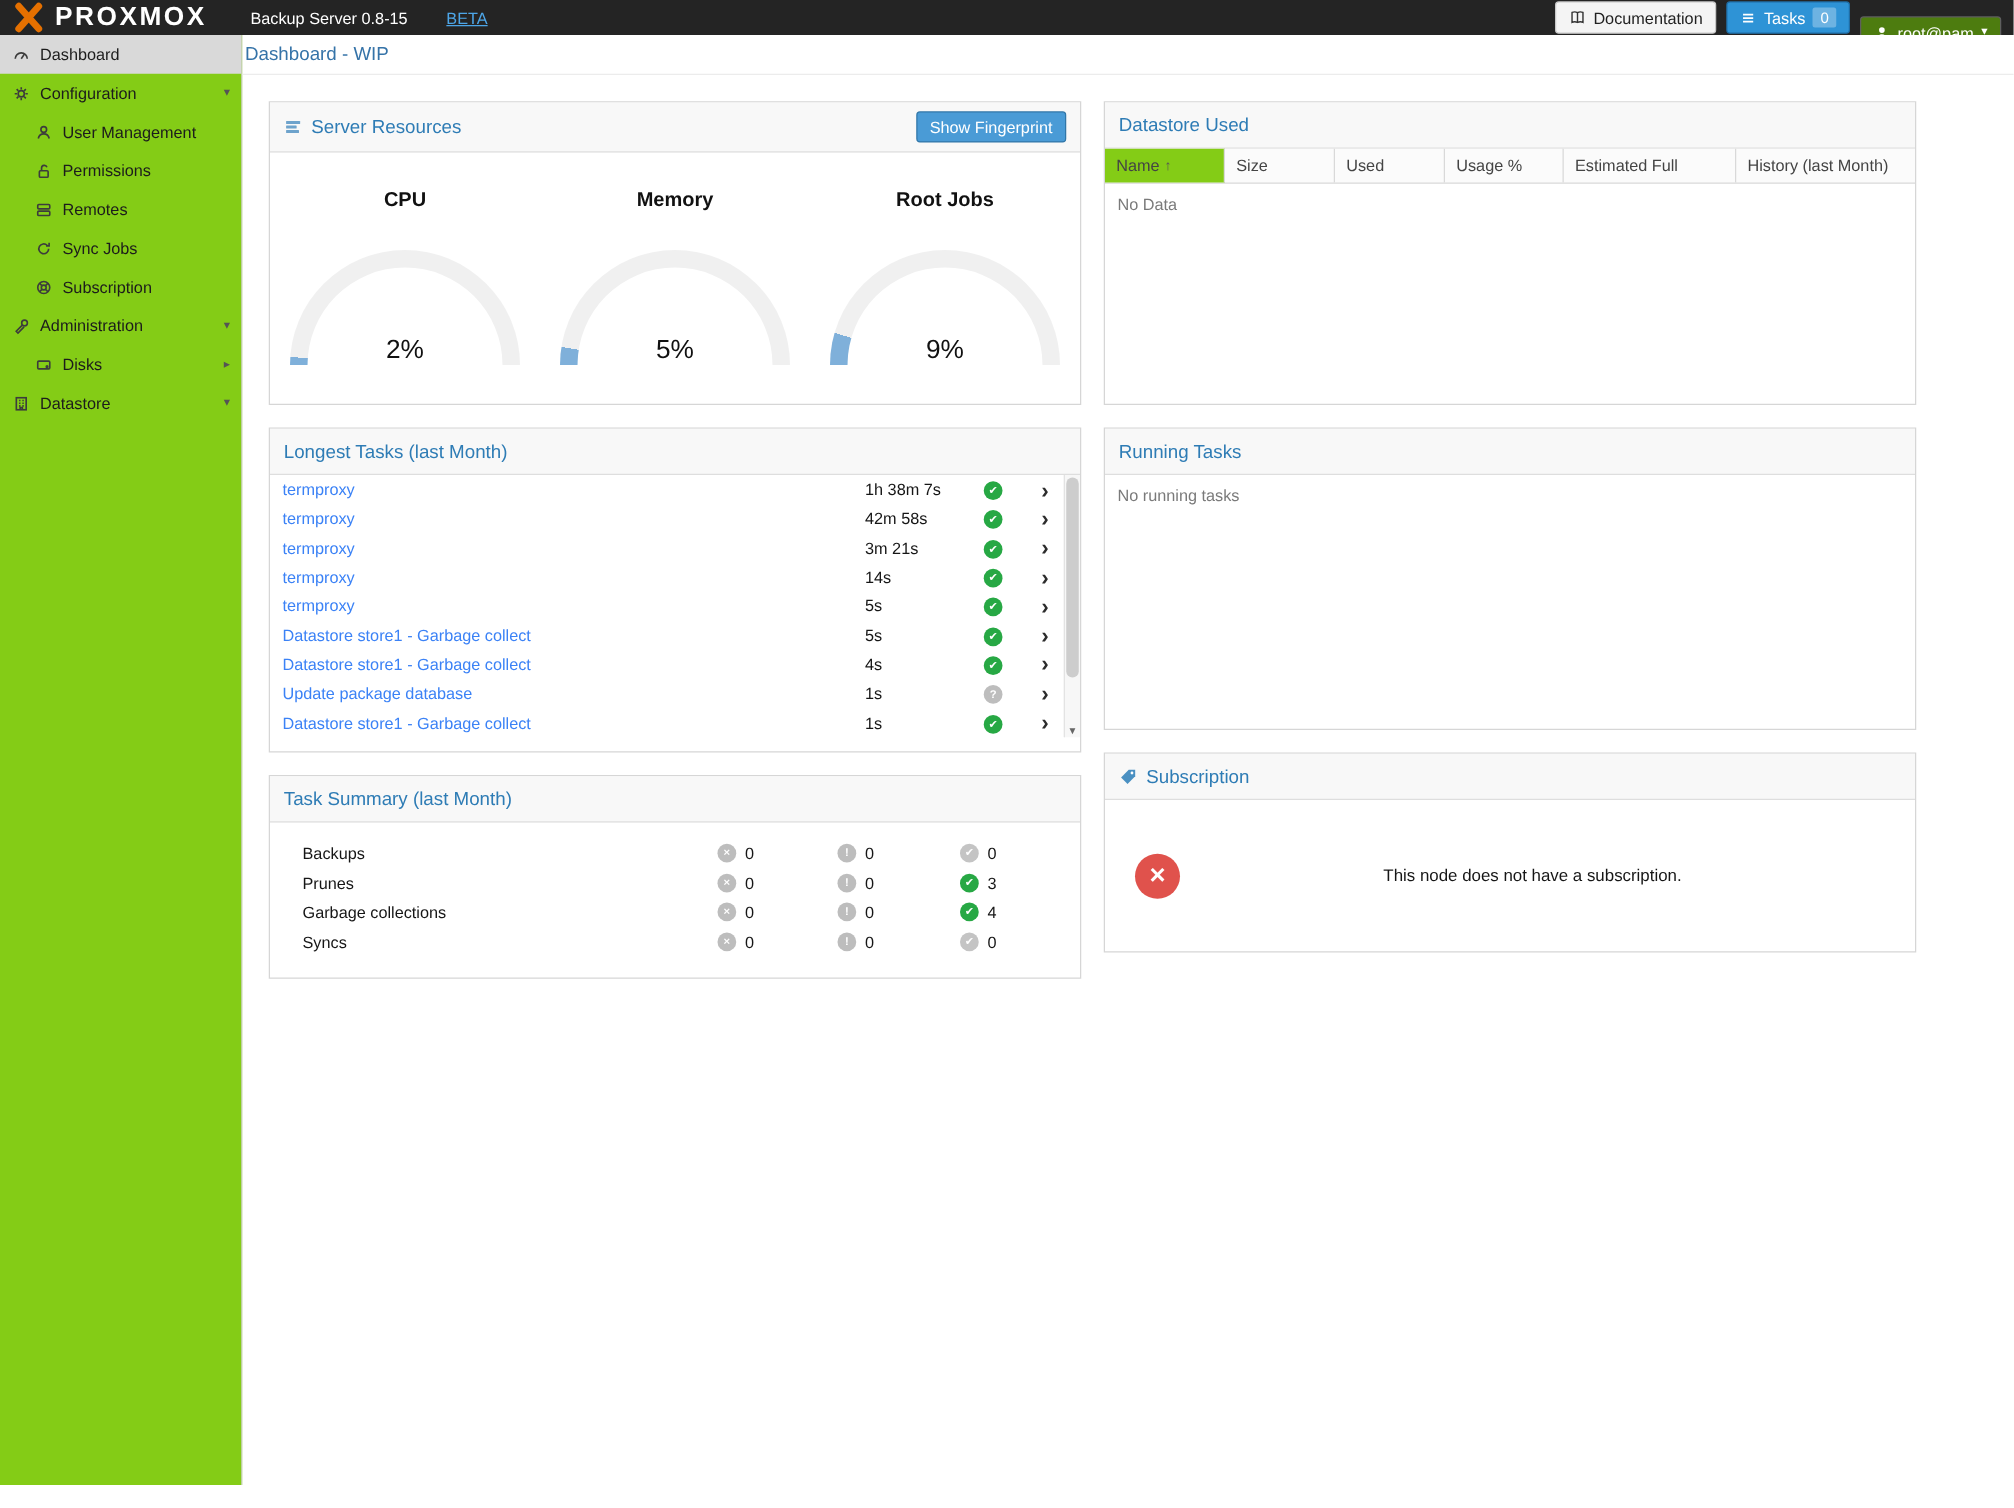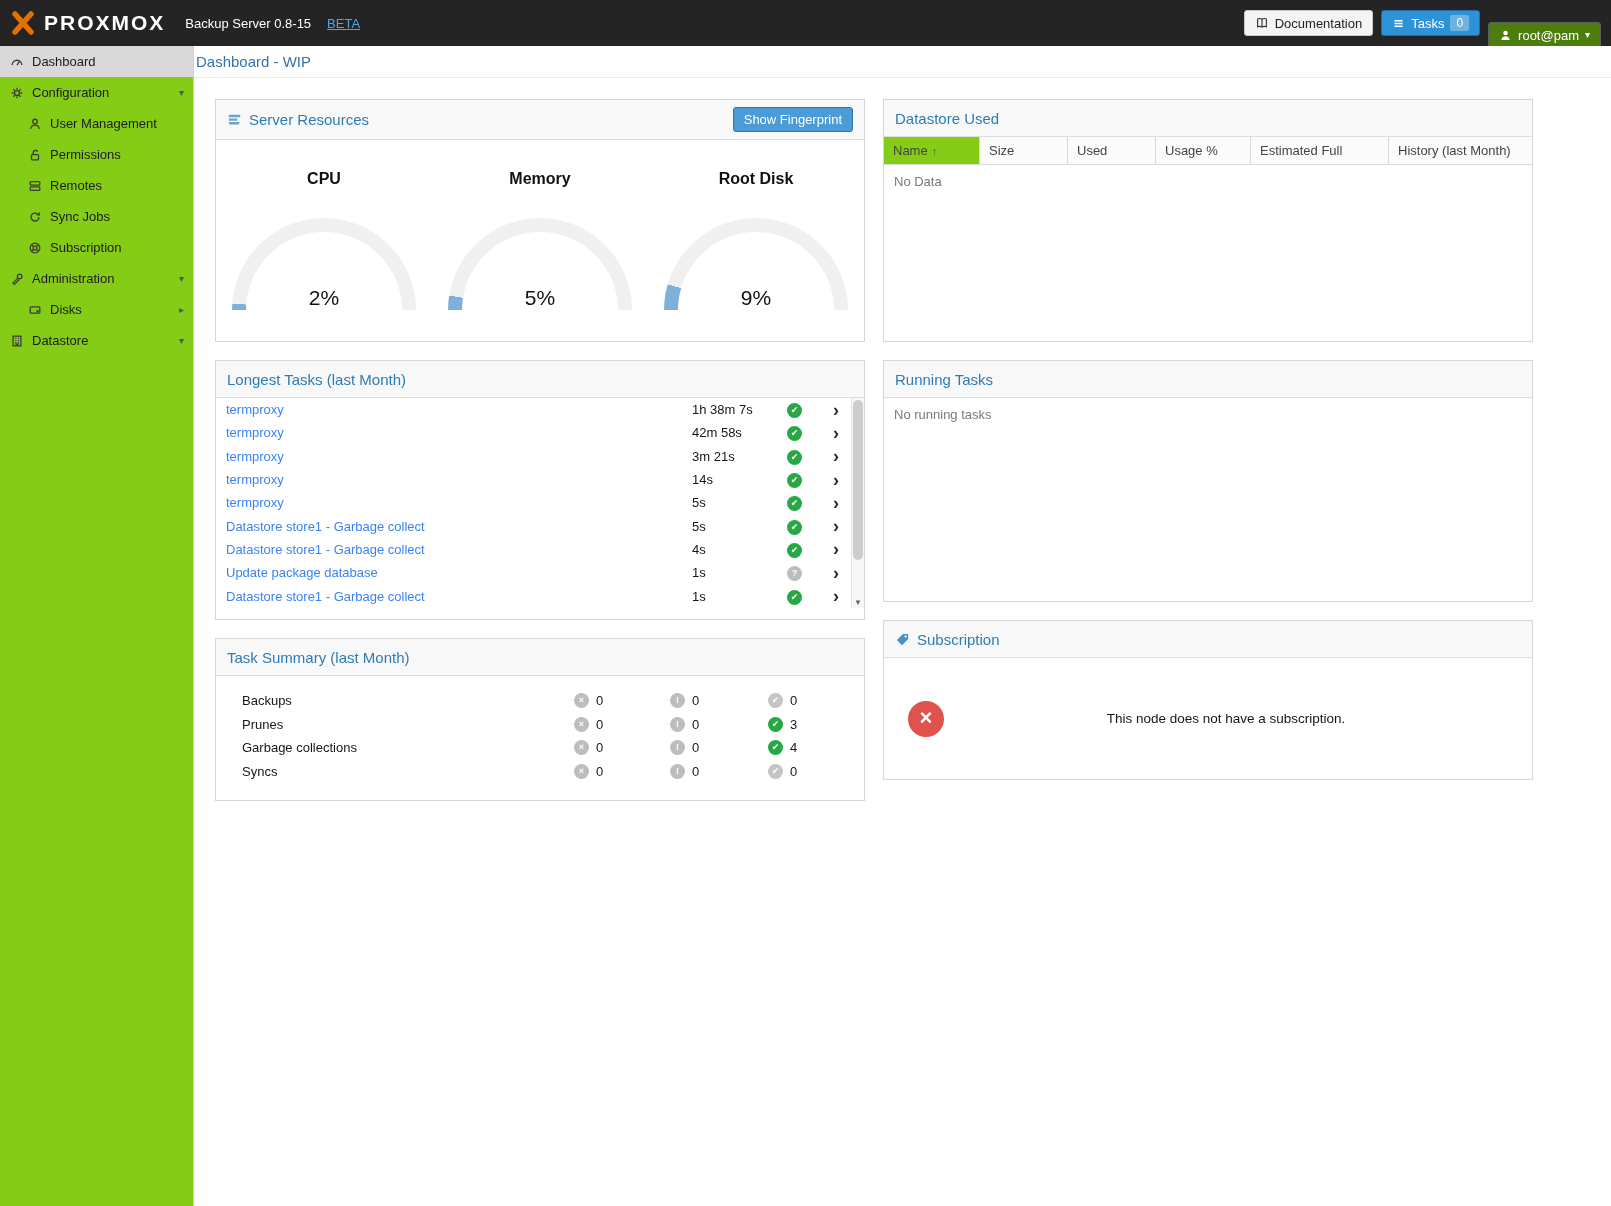--- a/index.html
+++ b/index.html
@@ -1,20 +1,20 @@
 <!DOCTYPE html>
 <html><head>
 <meta charset="utf-8">
 <style>
   * { box-sizing: border-box; margin: 0; padding: 0; }
   html,body { width:1611px; height:1206px; overflow:hidden;
     font-family:"Liberation Sans","DejaVu Sans",sans-serif; font-size:13px; color:#1b1b1b; background:#fff; }
 
   
-  .topbar { height:46px; background:#242424; display:flex; align-items:center; padding:0 10px; gap:12px; }
+  .topbar { height:28px; background:#242424; display:flex; align-items:center; padding:0 10px; gap:27px; }
   .brand { display:flex; align-items:center; gap:8px; }
   .brand-text { color:#fff; font-weight:bold; font-size:21px; letter-spacing:2px; }
   .product { color:#fff; font-size:13px; margin-left:8px; }
   .beta { color:#4da6e8; text-decoration:underline; font-size:13px; margin-left:4px; cursor:pointer; }
   .tb-right { margin-left:auto; display:flex; align-items:center; gap:8px; }
   .tb-btn { height:26px; display:flex; align-items:center; gap:6px; padding:0 10px;
             border-radius:3px; font-size:13px; cursor:pointer; }
   .btn-doc { background:#f4f4f4; border:1px solid #c8c8c8; color:#222; }
   .btn-tasks { background:#2e93d6; border:1px solid #1f6da5; color:#fff; }
   .tasks-badge { background:rgba(255,255,255,.3); border-radius:2px; padding:1px 6px; font-size:12px; }
@@ -266,21 +266,21 @@
             </div>
             <div class="gbox">
               <div class="glabel">Memory</div>
               <div class="gauge">
                 <div class="gauge-arc" style="--deg: 9deg;"></div>
                 <div class="gauge-hole"></div>
                 <div class="gauge-value">5%</div>
               </div>
             </div>
             <div class="gbox">
-              <div class="glabel">Root Disk</div>
+              <div class="glabel">Root Jobs</div>
               <div class="gauge">
                 <div class="gauge-arc" style="--deg: 16.2deg;"></div>
                 <div class="gauge-hole"></div>
                 <div class="gauge-value">9%</div>
               </div>
             </div>
           </div>
         </section>
 
         <section class="panel" style="height:260px">

